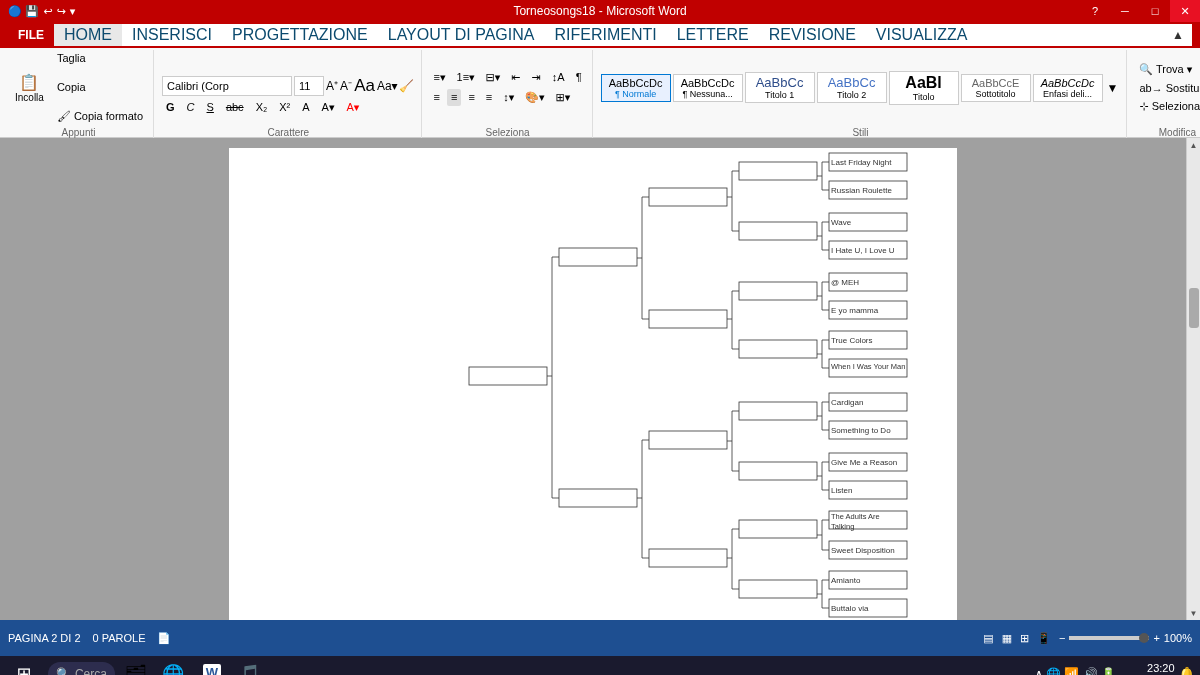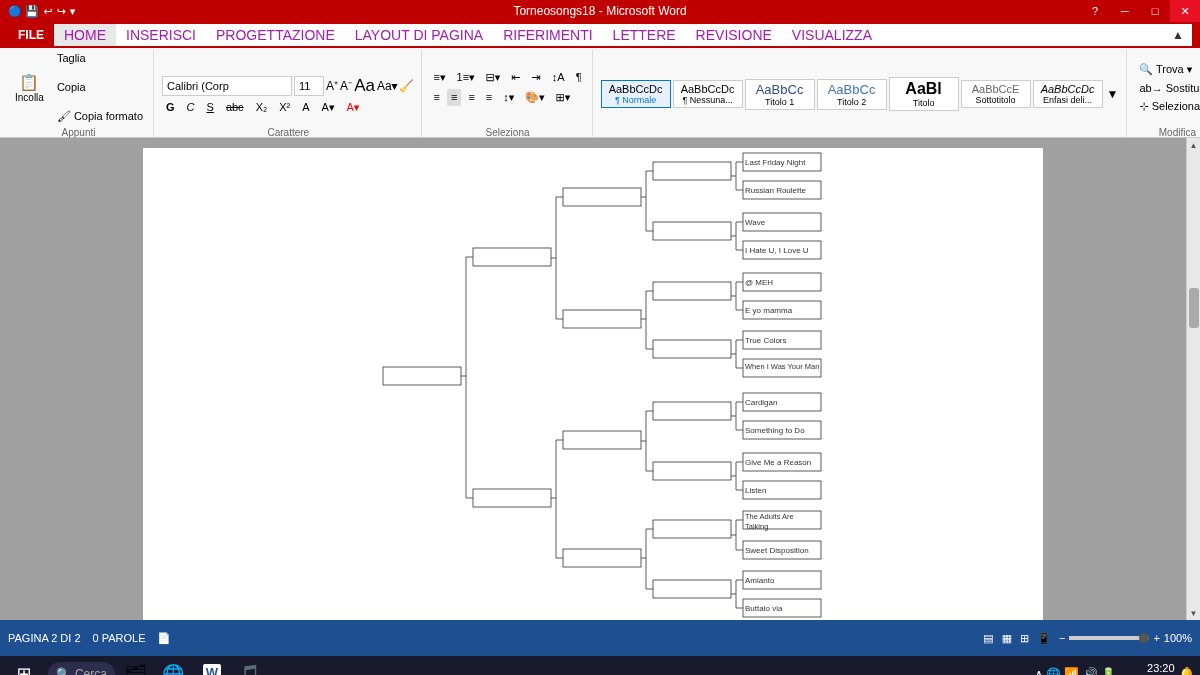--- a/index.html
+++ b/index.html
@@ -66,22 +66,22 @@
     }
     #menu-bar .menu-items {
       display: flex;
       background: white;
       height: 22px;
       align-items: center;
       flex: 1;
     }
     #menu-bar .menu-item {
       padding: 2px 10px;
-      font-size: 14px;
-      color: #a21caf;
+      font-size: 16px;
+      color: #0c4a6e;
       cursor: pointer;
       height: 22px;
       display: flex;
       align-items: center;
     }
     #menu-bar .menu-item.active { background: #e8e8e8; }
 
     
     #ribbon {
       height: 90px;
@@ -181,21 +181,21 @@
     }
     #doc-scroll {
       flex: 1;
       overflow: hidden;
       display: flex;
       justify-content: center;
       padding: 10px 0;
     }
     #doc-page {
       background: white;
-      width: 900px;
+      width: 728px;
       min-height: 480px;
       position: relative;
       padding: 10px;
     }
     #right-scroll {
       width: 14px;
       background: #e8e8e8;
       border-left: 1px solid #ccc;
       display: flex;
       flex-direction: column;
@@ -439,20 +439,21 @@
             <div style="font-size:11px;color:#666;">AaBbCcE</div>
             <div style="font-size:9px;">Sottotitolo</div>
           </div>
           <div class="style-item">
             <div style="font-size:11px;font-style:italic;">AaBbCcDc</div>
             <div style="font-size:9px;">Enfasi deli...</div>
           </div>
           <span style="font-size:12px;cursor:pointer;padding:2px;">▼</span>
         </div>
       </div>
+      <div class="ribbon-group-label">Stili</div>
     </div>
 
     <div class="ribbon-group">
       <div class="ribbon-group-content">
         <div style="display:flex;flex-direction:column;gap:2px;">
           <span class="rbn-btn-sm">🔍 Trova ▾</span>
           <span class="rbn-btn-sm">ab→ Sostituisci</span>
           <span class="rbn-btn-sm">⊹ Seleziona ▾</span>
         </div>
       </div>

